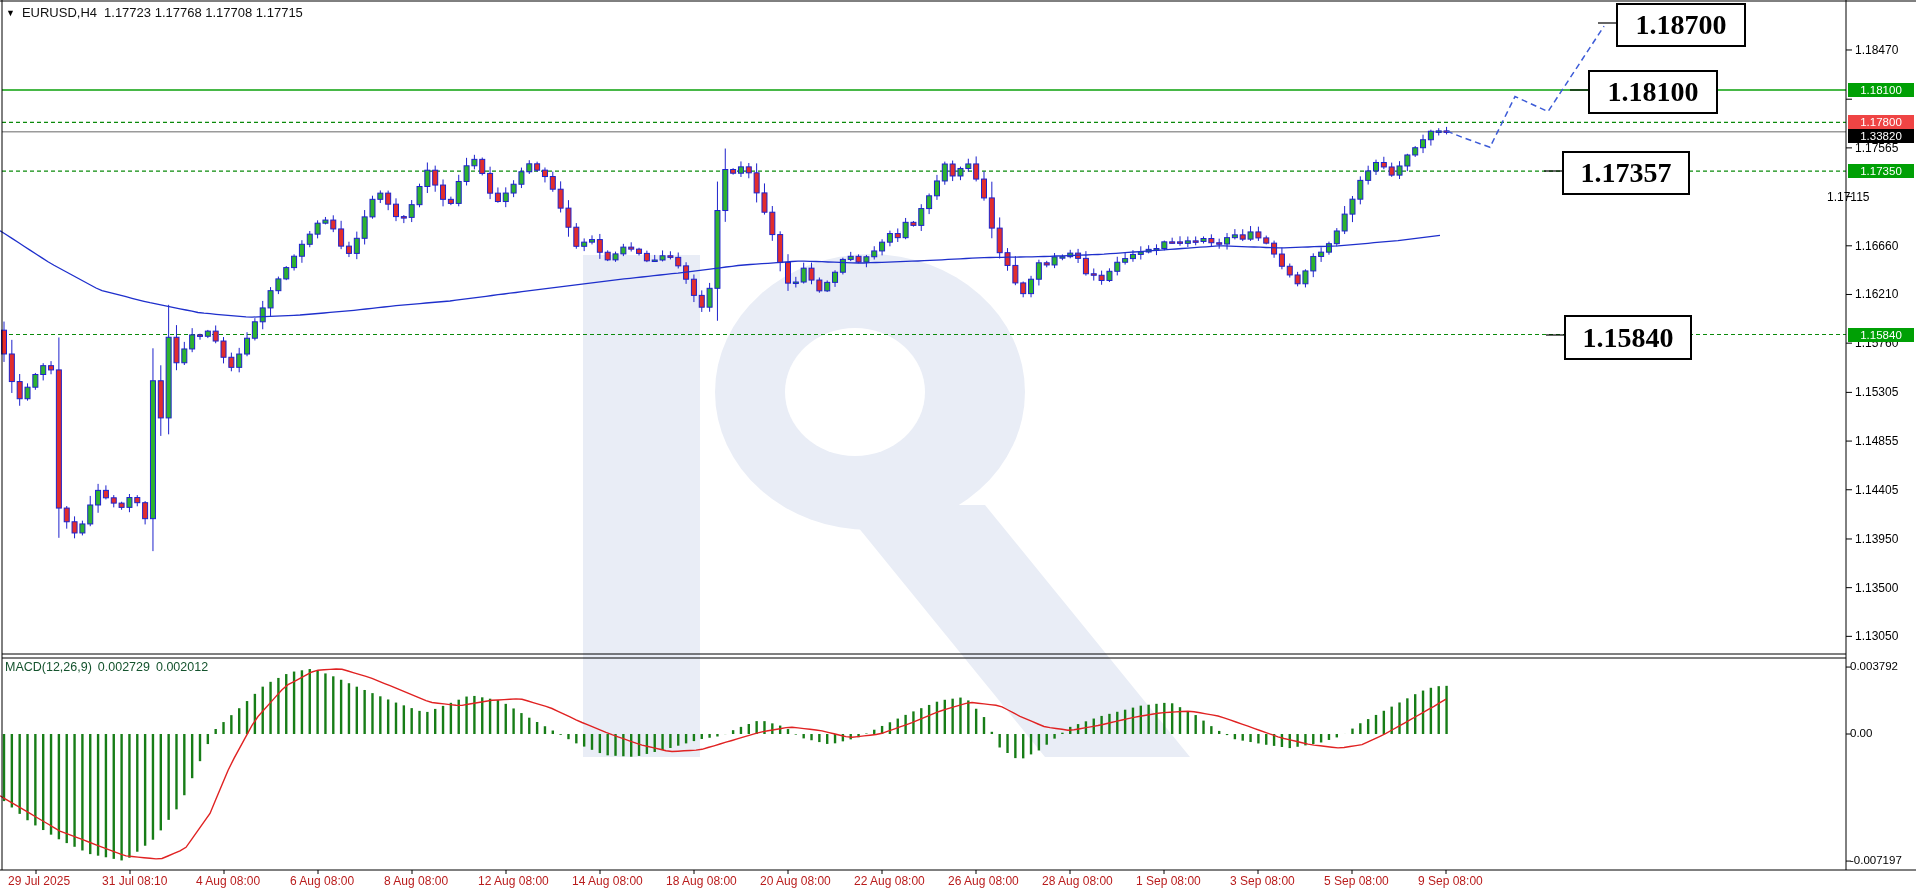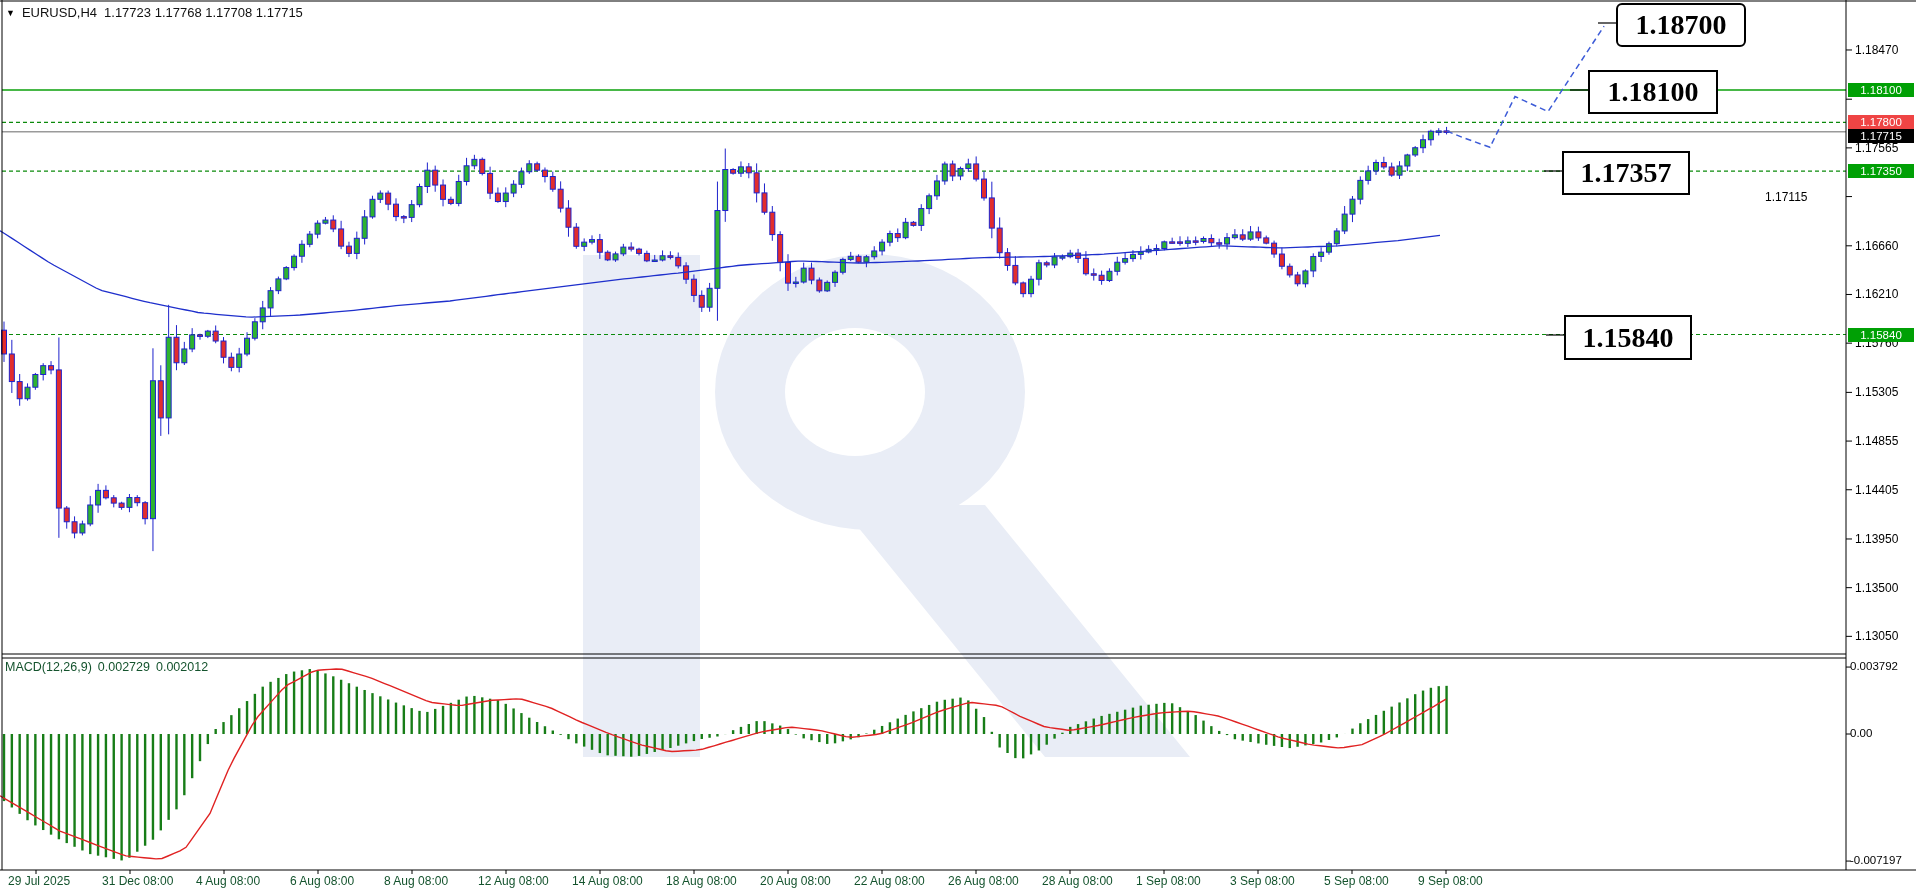--- a/index.html
+++ b/index.html
@@ -8,21 +8,21 @@
   #chart-svg{position:absolute;left:0;top:0;}
   .overlay{position:absolute;left:0;top:0;width:100%;height:100%;pointer-events:none;}
   #symbol-title-bar{position:absolute;left:6px;top:5px;font-size:13px;color:#111;
         display:flex;align-items:center;gap:7px;}
   #symbol-dd{font-size:9px;color:#000;}
   #macd-label-bar{position:absolute;left:5px;top:660px;font-size:12.5px;color:#14532d;
         display:flex;gap:6px;}
   .axis-label{position:absolute;font-size:12px;color:#000;white-space:nowrap;}
   .badge{position:absolute;left:1848px;width:66px;height:14px;color:#fff;font-size:11.5px;
         text-align:center;line-height:14px;}
-  .time-label{position:absolute;top:874px;font-size:12px;color:#14532d;white-space:nowrap;}
+  .time-label{position:absolute;top:874px;font-size:12px;color:#b91c1c;white-space:nowrap;}
   .anno-box{position:absolute;background:#fff;border:2px solid #000;color:#000;
         font-family:"Liberation Serif",serif;font-weight:bold;font-size:28px;
         display:flex;align-items:center;justify-content:center;}
 </style>
 </head>
 <body>
 
 <div id="root">
   <svg id="chart-svg" width="1916" height="896">
       <g>
@@ -647,52 +647,52 @@
   <div id="macd-label-bar">
     <span>MACD(12,26,9)</span>
     <span>0.002729</span>
     <span>0.002012</span>
   </div>
 
   <div id="text-layer" class="overlay">
       <div class="axis-label" style="left: 1855px; top: 42.9816px;">1.18470</div>
       <div class="axis-label" style="left: 1956px; top: 92.2059px;">1.18015</div>
       <div class="axis-label" style="left: 1855px; top: 140.889px;">1.17565</div>
-      <div class="axis-label" style="left: 1765px; top: 189.573px; text-align: center;">1.17115</div>
+      <div class="axis-label" style="left: 1827px; top: 189.573px; text-align: center;">1.17115</div>
       <div class="axis-label" style="left: 1855px; top: 238.797px;">1.16660</div>
       <div class="axis-label" style="left: 1855px; top: 287.48px;">1.16210</div>
       <div class="axis-label" style="left: 1855px; top: 336.164px;">1.15760</div>
       <div class="axis-label" style="left: 1855px; top: 385.388px; text-align: right;">1.15305</div>
       <div class="axis-label" style="left: 1855px; top: 434.071px;">1.14855</div>
       <div class="axis-label" style="left: 1855px; top: 482.755px;">1.14405</div>
       <div class="axis-label" style="left: 1855px; top: 531.979px;">1.13950</div>
       <div class="axis-label" style="left: 1855px; top: 580.663px;">1.13500</div>
       <div class="axis-label" style="left: 1855px; top: 629.346px;">1.13050</div>
       <div class="badge" style="top: 83.0102px; background: rgb(0, 160, 5);">1.18100</div>
       <div class="badge" style="top: 115.466px; background: #ef4444;">1.17800</div>
       <div class="badge" style="top: 164.149px; background: rgb(0, 160, 5);">1.17350</div>
       <div class="badge" style="top: 327.509px; background: rgb(0, 160, 5);">1.15840</div>
-      <div class="badge" style="top: 128.662px; background: rgb(0, 0, 0);">1.17715</div>
+      <div class="badge" style="top: 128.662px; background: rgb(0, 0, 0);">1.33820</div>
       <div class="axis-label" style="left: 1850px; top: 660.051px; font-size: 11.5px;">0.003792</div>
       <div class="axis-label" style="left: 1850px; top: 727px; font-size: 11.5px;">0.00</div>
       <div class="axis-label" style="left: 1850px; top: 854.066px; font-size: 11.5px;">-0.007197</div>
       <div class="time-label" style="left: 8px;">29 Jul 2025</div>
-      <div class="time-label" style="left: 102px;">31 Dec 08:00</div>
+      <div class="time-label" style="left: 102px;">31 Jul 08:10</div>
       <div class="time-label" style="left: 196px;">4 Aug 08:00</div>
       <div class="time-label" style="left: 290px;">6 Aug 08:00</div>
       <div class="time-label" style="left: 384px;">8 Aug 08:00</div>
       <div class="time-label" style="left: 478px;">12 Aug 08:00</div>
       <div class="time-label" style="left: 572px;">14 Aug 08:00</div>
       <div class="time-label" style="left: 666px;">18 Aug 08:00</div>
       <div class="time-label" style="left: 760px;">20 Aug 08:00</div>
       <div class="time-label" style="left: 854px;">22 Aug 08:00</div>
       <div class="time-label" style="left: 948px;">26 Aug 08:00</div>
       <div class="time-label" style="left: 1042px;">28 Aug 08:00</div>
       <div class="time-label" style="left: 1136px;">1 Sep 08:00</div>
       <div class="time-label" style="left: 1230px;">3 Sep 08:00</div>
       <div class="time-label" style="left: 1324px;">5 Sep 08:00</div>
       <div class="time-label" style="left: 1418px;">9 Sep 08:00</div>
-      <div class="anno-box" style="left: 1616px; top: 3px; width: 126px; height: 40px; border-radius: 6px;">1.18700</div>
+      <div class="anno-box" style="left: 1616px; top: 3px; width: 126px; height: 40px;">1.18700</div>
       <div class="anno-box" style="left: 1588px; top: 70px; width: 126px; height: 40px;">1.18100</div>
       <div class="anno-box" style="left: 1562px; top: 151px; width: 124px; height: 40px;">1.17357</div>
       <div class="anno-box" style="left: 1564px; top: 315px; width: 124px; height: 41px;">1.15840</div>
     </div>
 </div>
 
 </body></html>

